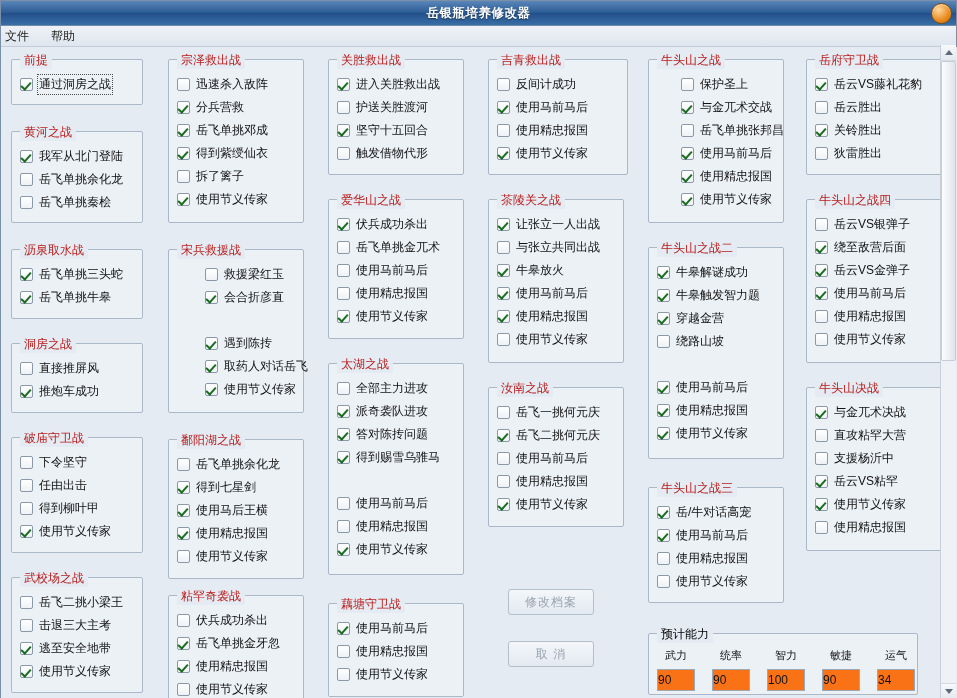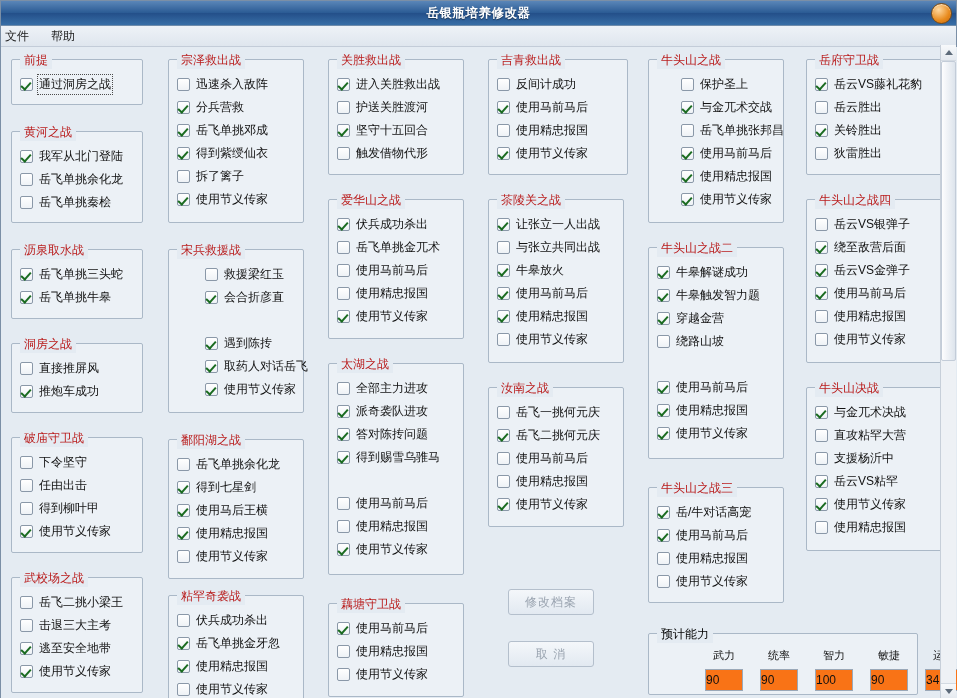--- a/index.html
+++ b/index.html
@@ -149,21 +149,20 @@
     justify-content: center;
     letter-spacing: 1px;
   }
   
   .stats {
     position: absolute;
     box-sizing: border-box;
     border: 1px solid #aab8c7;
     border-radius: 2px;
     background: rgba(255,255,255,0.30);
-    padding-left: 48px;
   }
   .stats .legend {
     position: absolute;
     top: -8px;
     left: 8px;
     padding: 0 4px;
     background: #e4ebf2;
     font-size: 12px;
   }
   .stat-row {

